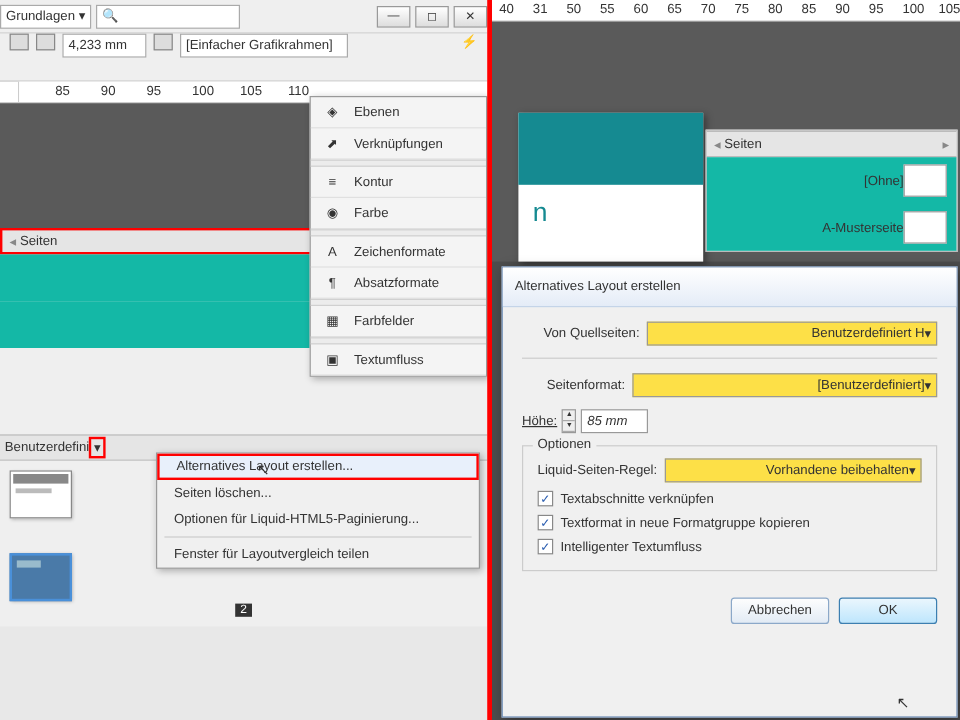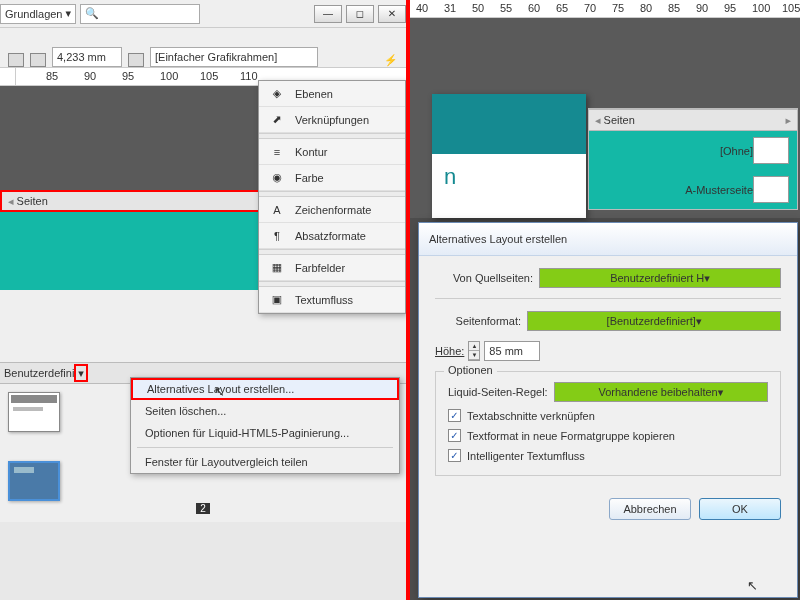--- a/index.html
+++ b/index.html
@@ -2,21 +2,21 @@
 <html><head>
 <meta charset="utf-8">
 <style>
 *{box-sizing:border-box;margin:0;padding:0;font-family:Tahoma,Arial,sans-serif;font-size:11px;color:#333}
 body{background:#fff;width:800px;height:600px;position:relative;overflow:hidden}
 .left{position:absolute;left:0;top:0;width:406px;height:600px;background:#e8e8e8}
 .right{position:absolute;left:410px;top:0;width:390px;height:600px;background:#4d4d4d}
 .divider{position:absolute;left:406px;top:0;width:4px;height:600px;background:#ff0000}
 .toolbar1{height:28px;background:#efefef;border-bottom:1px solid #ccc;display:flex;align-items:center;gap:4px;padding:0 0}
 .winbtn{width:28px;height:18px;border:1px solid #999;background:linear-gradient(#fff,#ddd);display:flex;align-items:center;justify-content:center;font-size:10px}
-.toolbar2{height:40px;background:#efefef;border-bottom:1px solid #ccc;display:flex;align-items:flex-end;gap:6px;padding:0 8px;position:relative}
+.toolbar2{height:40px;background:#efefef;border-bottom:1px solid #ccc;display:flex;align-items:flex-start;gap:6px;padding:0 8px;position:relative}
 .ruler-row{height:18px;background:#fff;display:flex;border-bottom:1px solid #ccc}
 .ruler{flex:1;background:#fff;position:relative;font-size:8px;color:#555;overflow:hidden}
 .ruler span{position:absolute;top:2px}
 .canvas{height:104px;background:#5a5a5a;position:relative}
 .panel-hdr{height:22px;background:#e5e5e5;border-top:1px solid #bbb;border-bottom:1px solid #bbb;display:flex;align-items:center;padding:0 6px}
 .panel-hdr.red{border:2px solid #ff0000}
 .panel-body{background:#14b8a6;padding:6px 8px;display:flex;justify-content:flex-end;align-items:center}
 .thumb{width:36px;height:27px;background:#fff;border:1px solid #999}
 .layout-hdr{height:22px;background:#e5e5e5;border-top:1px solid #bbb;border-bottom:1px solid #bbb;display:flex;align-items:center;padding:0 4px}
 .layout-hdr .dd{border:2px solid #ff0000;padding:0 2px;height:18px;display:flex;align-items:center}
@@ -39,21 +39,21 @@
 .r-page{position:absolute;left:22px;top:76px;width:154px;height:124px;background:#fff;box-shadow:2px 2px 6px rgba(0,0,0,.4)}
 .r-page-hdr{height:60px;background:#158a91}
 .r-title{position:absolute;left:12px;top:70px;font-size:22px;color:#158a91;font-weight:300}
 .r-seiten{position:absolute;right:0;top:108px;width:210px;background:#efefef;border:1px solid #bbb}
 .dialog{position:absolute;left:418px;top:222px;width:380px;height:376px;background:#f0f0f0;border:1px solid #6b8bb5;box-shadow:3px 3px 10px rgba(0,0,0,.4);z-index:30}
 .dlg-title{height:26px;background:linear-gradient(#fff,#e4ecf7);border-bottom:1px solid #c4d4e8;display:flex;align-items:center;padding:16px 10px;font-size:12px}
 .dlg-body{padding:12px 16px}
 .frow{display:flex;align-items:center;margin-bottom:10px;gap:6px}
 .flbl{text-align:right;width:98px}
 .finput{border:1px solid #999;background:#fff;height:20px;padding:0 4px;flex:1}
-.fsel{border:1px solid #999;background:#84cc16;height:20px;padding:0 4px;flex:1;display:flex;align-items:center;justify-content:center}
+.fsel{border:1px solid #999;background:#fde047;height:20px;padding:0 4px;flex:1;display:flex;align-items:center;justify-content:flex-end}
 .opt-box{border:1px solid #ccc;padding:10px 12px 6px;margin-top:8px;position:relative}
 .opt-box .lg{position:absolute;top:-8px;left:8px;background:#f0f0f0;padding:0 4px}
 .chk{display:flex;align-items:center;gap:6px;margin:7px 0}
 .chkbox{width:13px;height:13px;border:1px solid #888;background:#fff;display:flex;align-items:center;justify-content:center;color:#2a5db0;font-size:10px}
 .dlg-btns{display:flex;justify-content:flex-end;gap:8px;padding:10px 16px}
 .btn{width:82px;height:22px;border:1px solid #8ba8c9;background:linear-gradient(#fdfdfd,#e2ebf5);display:flex;align-items:center;justify-content:center;border-radius:3px}
 .btn.primary{border:1px solid #3c7fb1;background:linear-gradient(#eaf6fd,#bee6fd)}
 .spin{width:12px;height:20px;border:1px solid #999;background:#eee;display:flex;flex-direction:column}
 .spin div{flex:1;display:flex;align-items:center;justify-content:center;font-size:6px;border-bottom:1px solid #aaa}
 .icon-sq{width:16px;height:14px;border:1px solid #888;background:#ddd}
@@ -74,21 +74,21 @@
     <div class="winbtn">◻</div>
     <div class="winbtn">✕</div>
   </div>
   <div class="toolbar2">
     <div class="icon-sq"></div>
     <div class="icon-sq"></div>
     <div class="dropdown" style="width:70px">
         <span>4,233 mm</span>
       </div>
     <div class="icon-sq"></div>
-    <div class="dropdown" style="width:168px">
+    <div class="dropdown" style="width:140px">
         <span>[Einfacher Grafikrahmen]</span>
       </div>
     <div style="flex:1"></div>
     <span>⚡</span>
   </div>
   <div class="ruler-row">
     <div style="width:16px;border-right:1px solid #ccc"></div>
     <div class="ruler">
       <span style="left:30px">85</span>
         <span style="left:68px">90</span>
@@ -257,21 +257,21 @@
           <span>▾</span>
         </div>
       </div>
     <div class="frow">
       <div style="display:flex;align-items:center;gap:4px">
         <span style="text-decoration:underline">Höhe:</span>
         <div class="spin">
             <div>▲</div>
             <div>▼</div>
           </div>
-        <input class="finput" style="width: 56px; flex: 0 0 auto;" value="85 mm">
+        <input class="finput" style="width: 56px; flex: 0 0 auto; font-style: italic;" value="85 mm">
       </div>
     </div>
     <div class="opt-box">
       <div class="lg">Optionen</div>
       <div class="frow" style="margin-bottom:6px">
           <span>Liquid-Seiten-Regel:</span>
           <div class="fsel">
             <span>Vorhandene beibehalten</span>
             <span>▾</span>
           </div>

